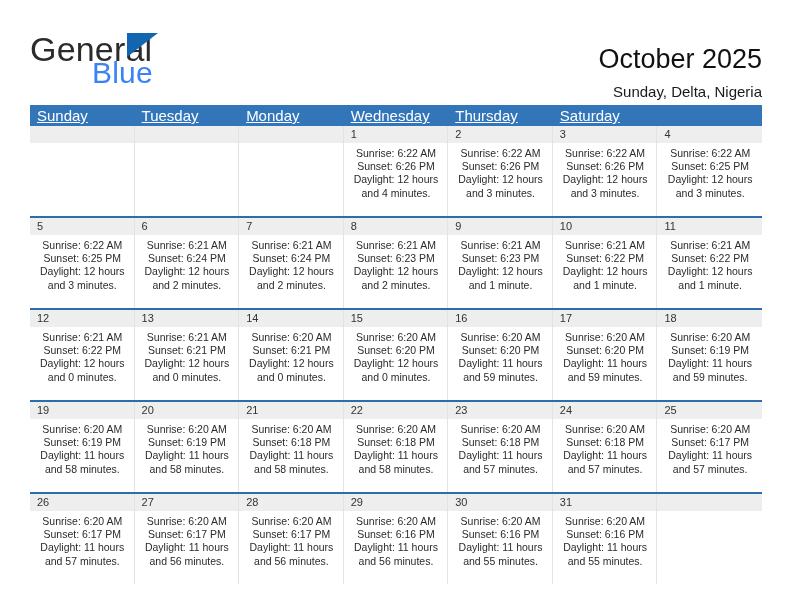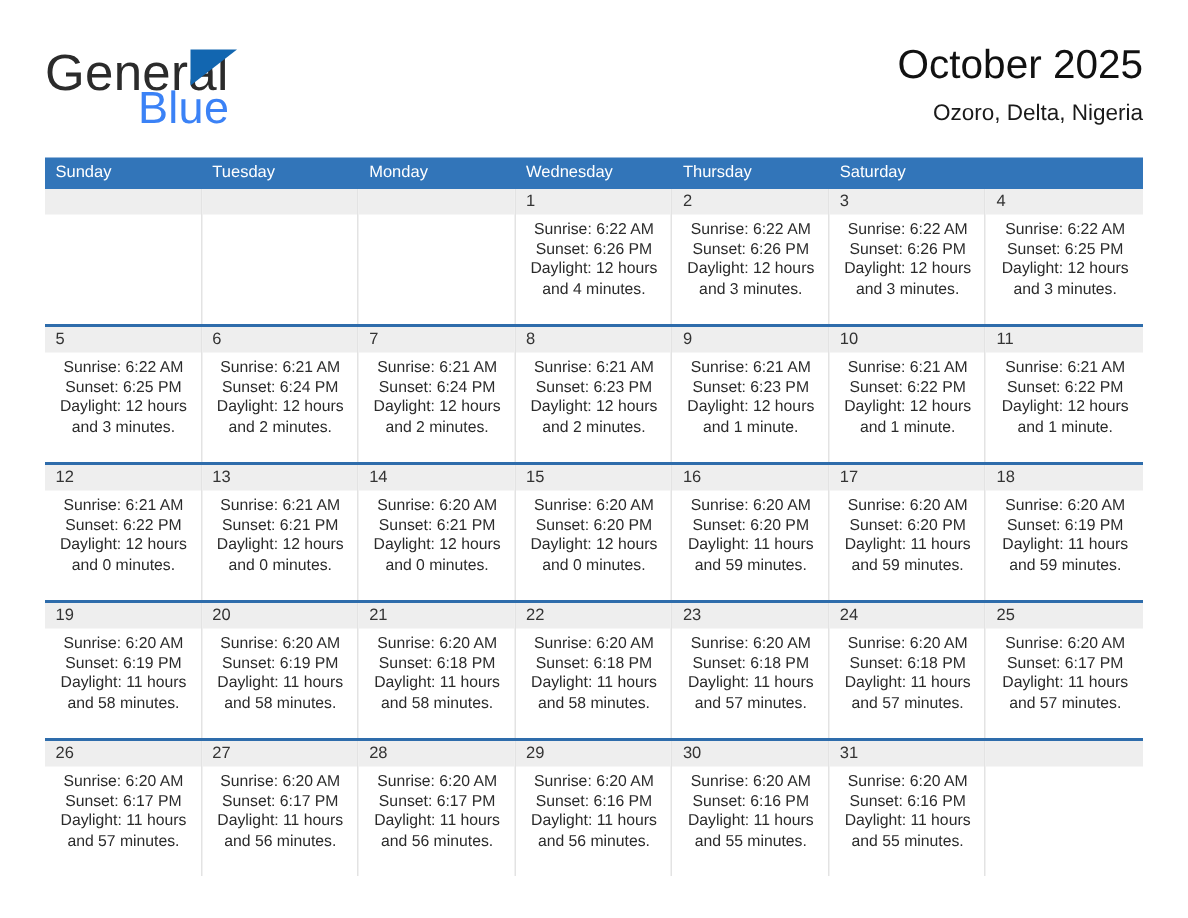--- a/index.html
+++ b/index.html
@@ -59,21 +59,21 @@
     left: 62px;
     top: 26px;
     font-size: 30px;
     letter-spacing: 0.2px;
     color: #3b82f6;
     font-family: "Liberation Sans", sans-serif;
   }
   .title-block {
     position: absolute;
     right: 0;
-    top: 0;
+    top: 16px;
     text-align: right;
   }
   .cal-title {
     font-size: 27px;
     color: #111111;
     line-height: 34px;
     white-space: nowrap;
   }
   .cal-subtitle {
     font-size: 15px;
@@ -94,25 +94,26 @@
     display: flex;
     width: 732px;
     background: #3275b9;
     height: 21px;
   }
   .weekday {
     flex: 0 0 104.571px;
     width: 104.571px;
     box-sizing: border-box;
     color: #ffffff;
-    font-size: 11px;
+    font-size: 15px;
     line-height: 21px;
     padding-left: 7px;
     white-space: nowrap;
     overflow: hidden;
+    text-decoration: underline;
   }
   .week-row {
     display: flex;
     width: 732px;
     height: 90px;
     border-top: 2px solid #2e6cab;
   }
   .week-row:first-of-type {
     border-top: none;
   }
@@ -155,21 +156,21 @@
   <div class="header">
 
     <div class="brand">
       <span class="brand-general">General</span>
       <span class="brand-triangle"></span>
       <span class="brand-blue">Blue</span>
     </div>
 
     <div class="title-block">
       <div class="cal-title">October 2025</div>
-      <div class="cal-subtitle">Ozoro, Delta, Nigeria</div>
+      <div class="cal-subtitle">Sunday, Delta, Nigeria</div>
     </div>
 
   </div>
 
   <div class="calendar">
     <div class="weekday-row">
         <div class="weekday">Sunday</div>
         <div class="weekday">Tuesday</div>
         <div class="weekday">Monday</div>
         <div class="weekday">Wednesday</div>

